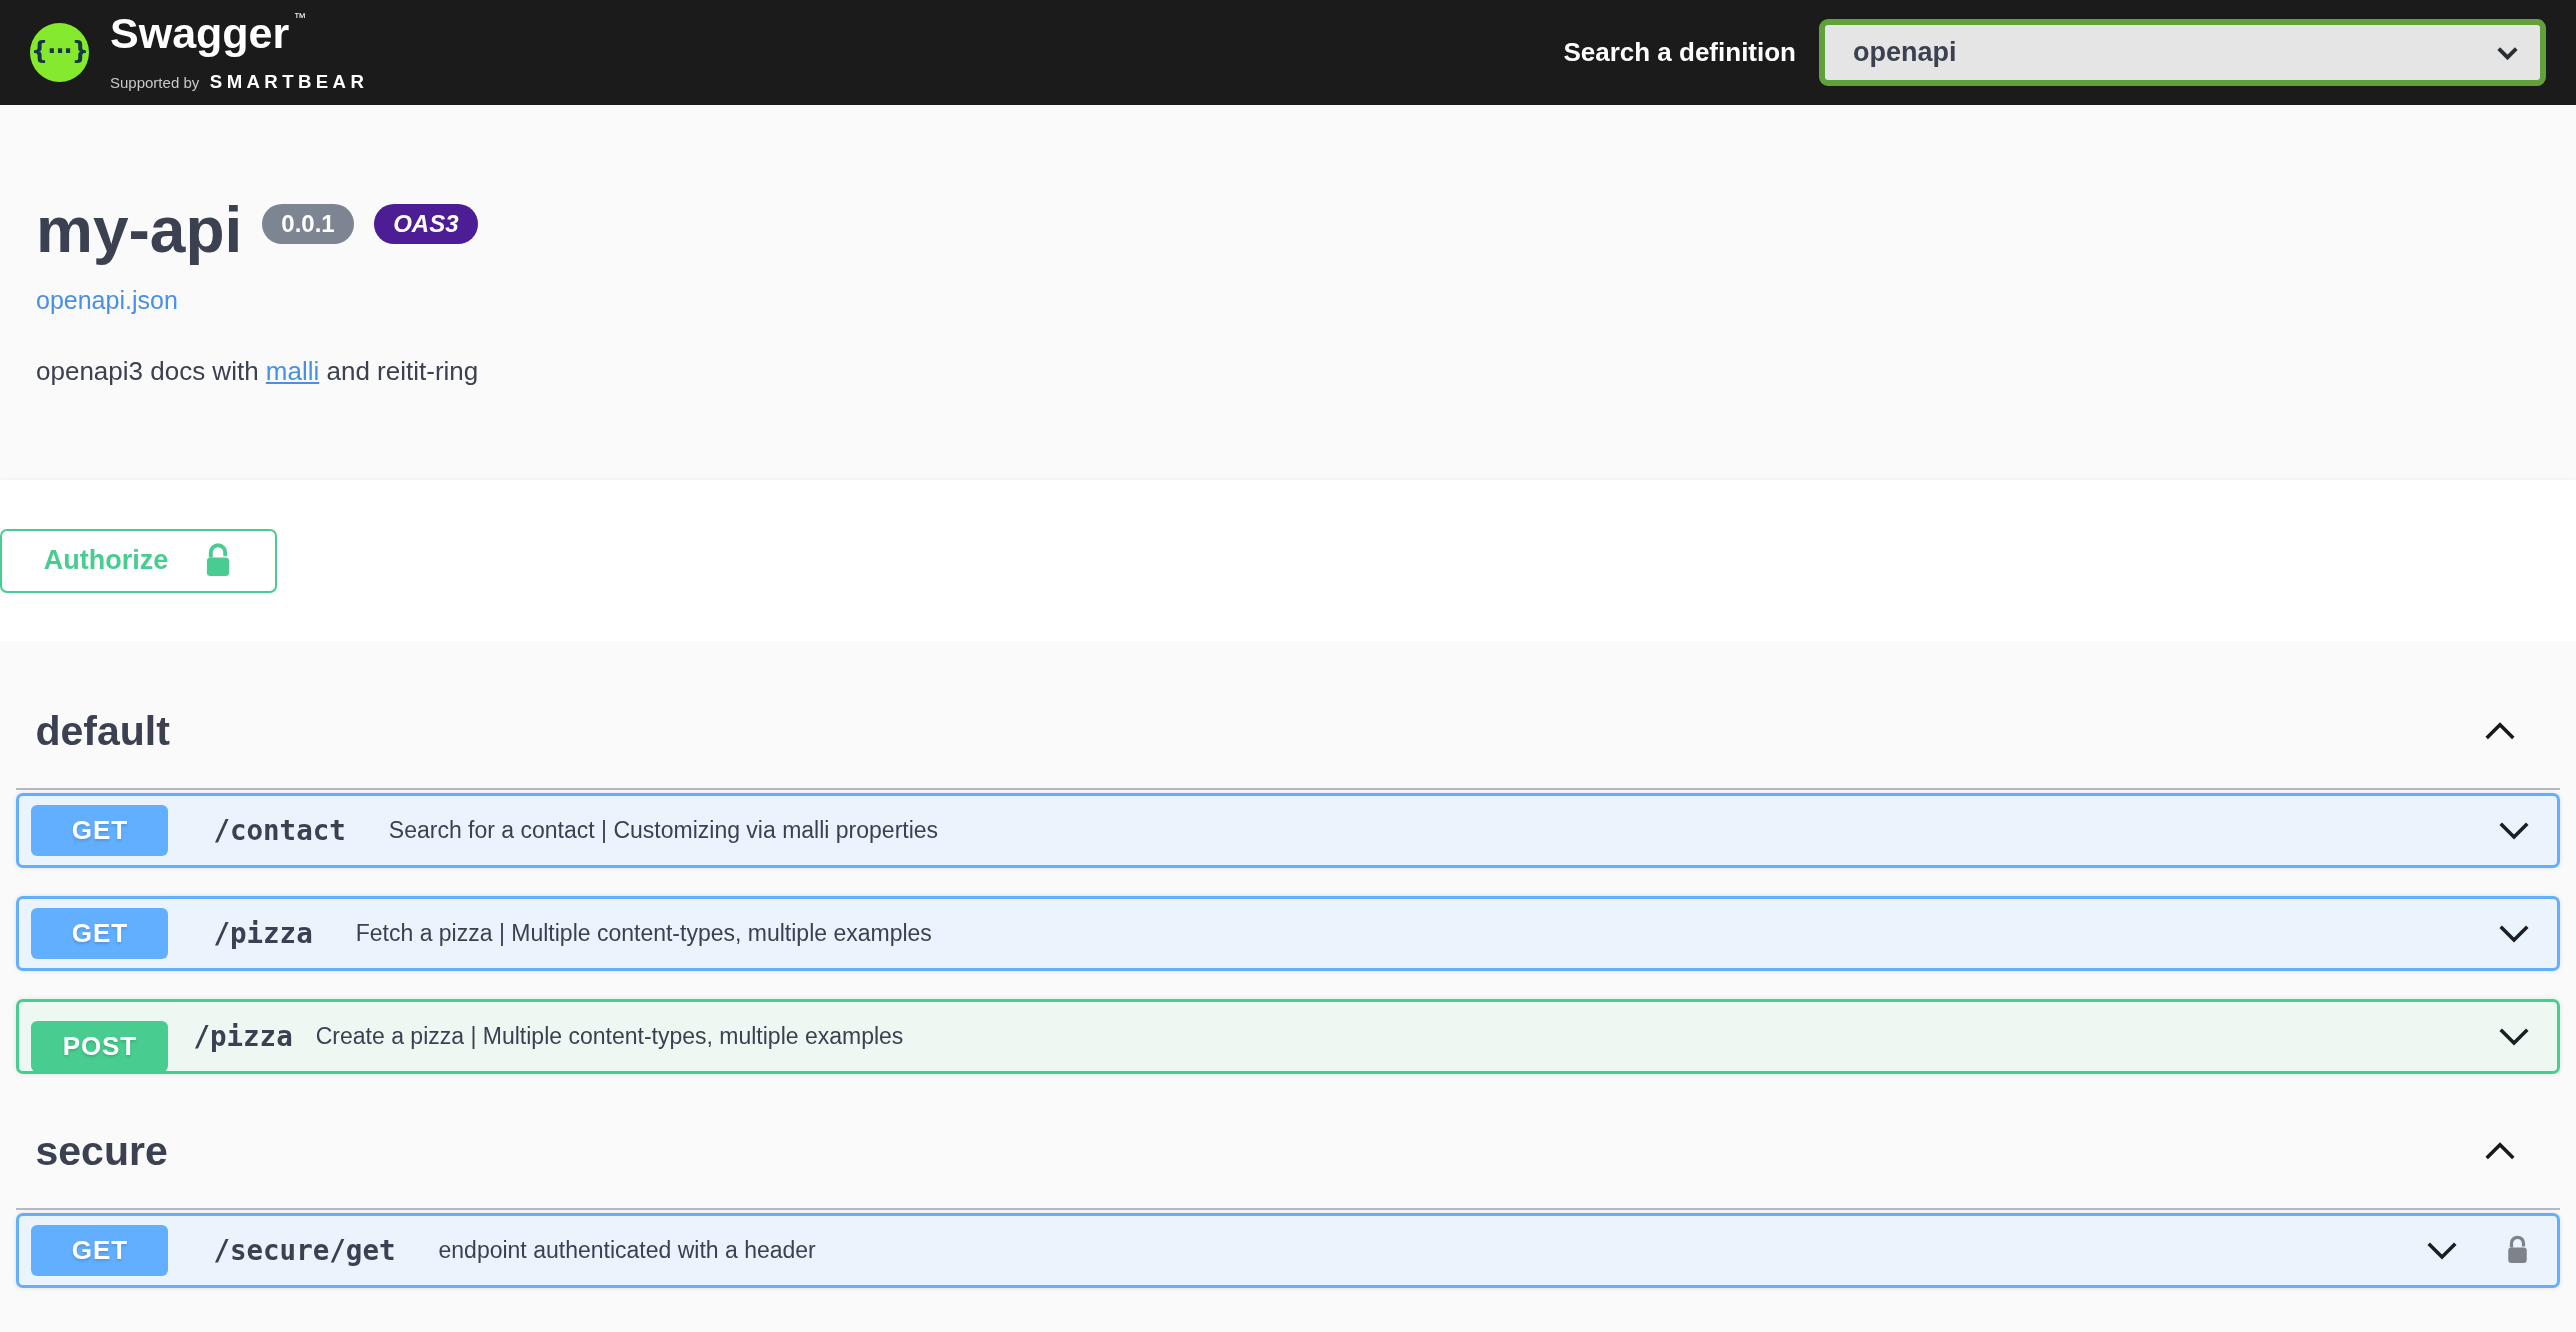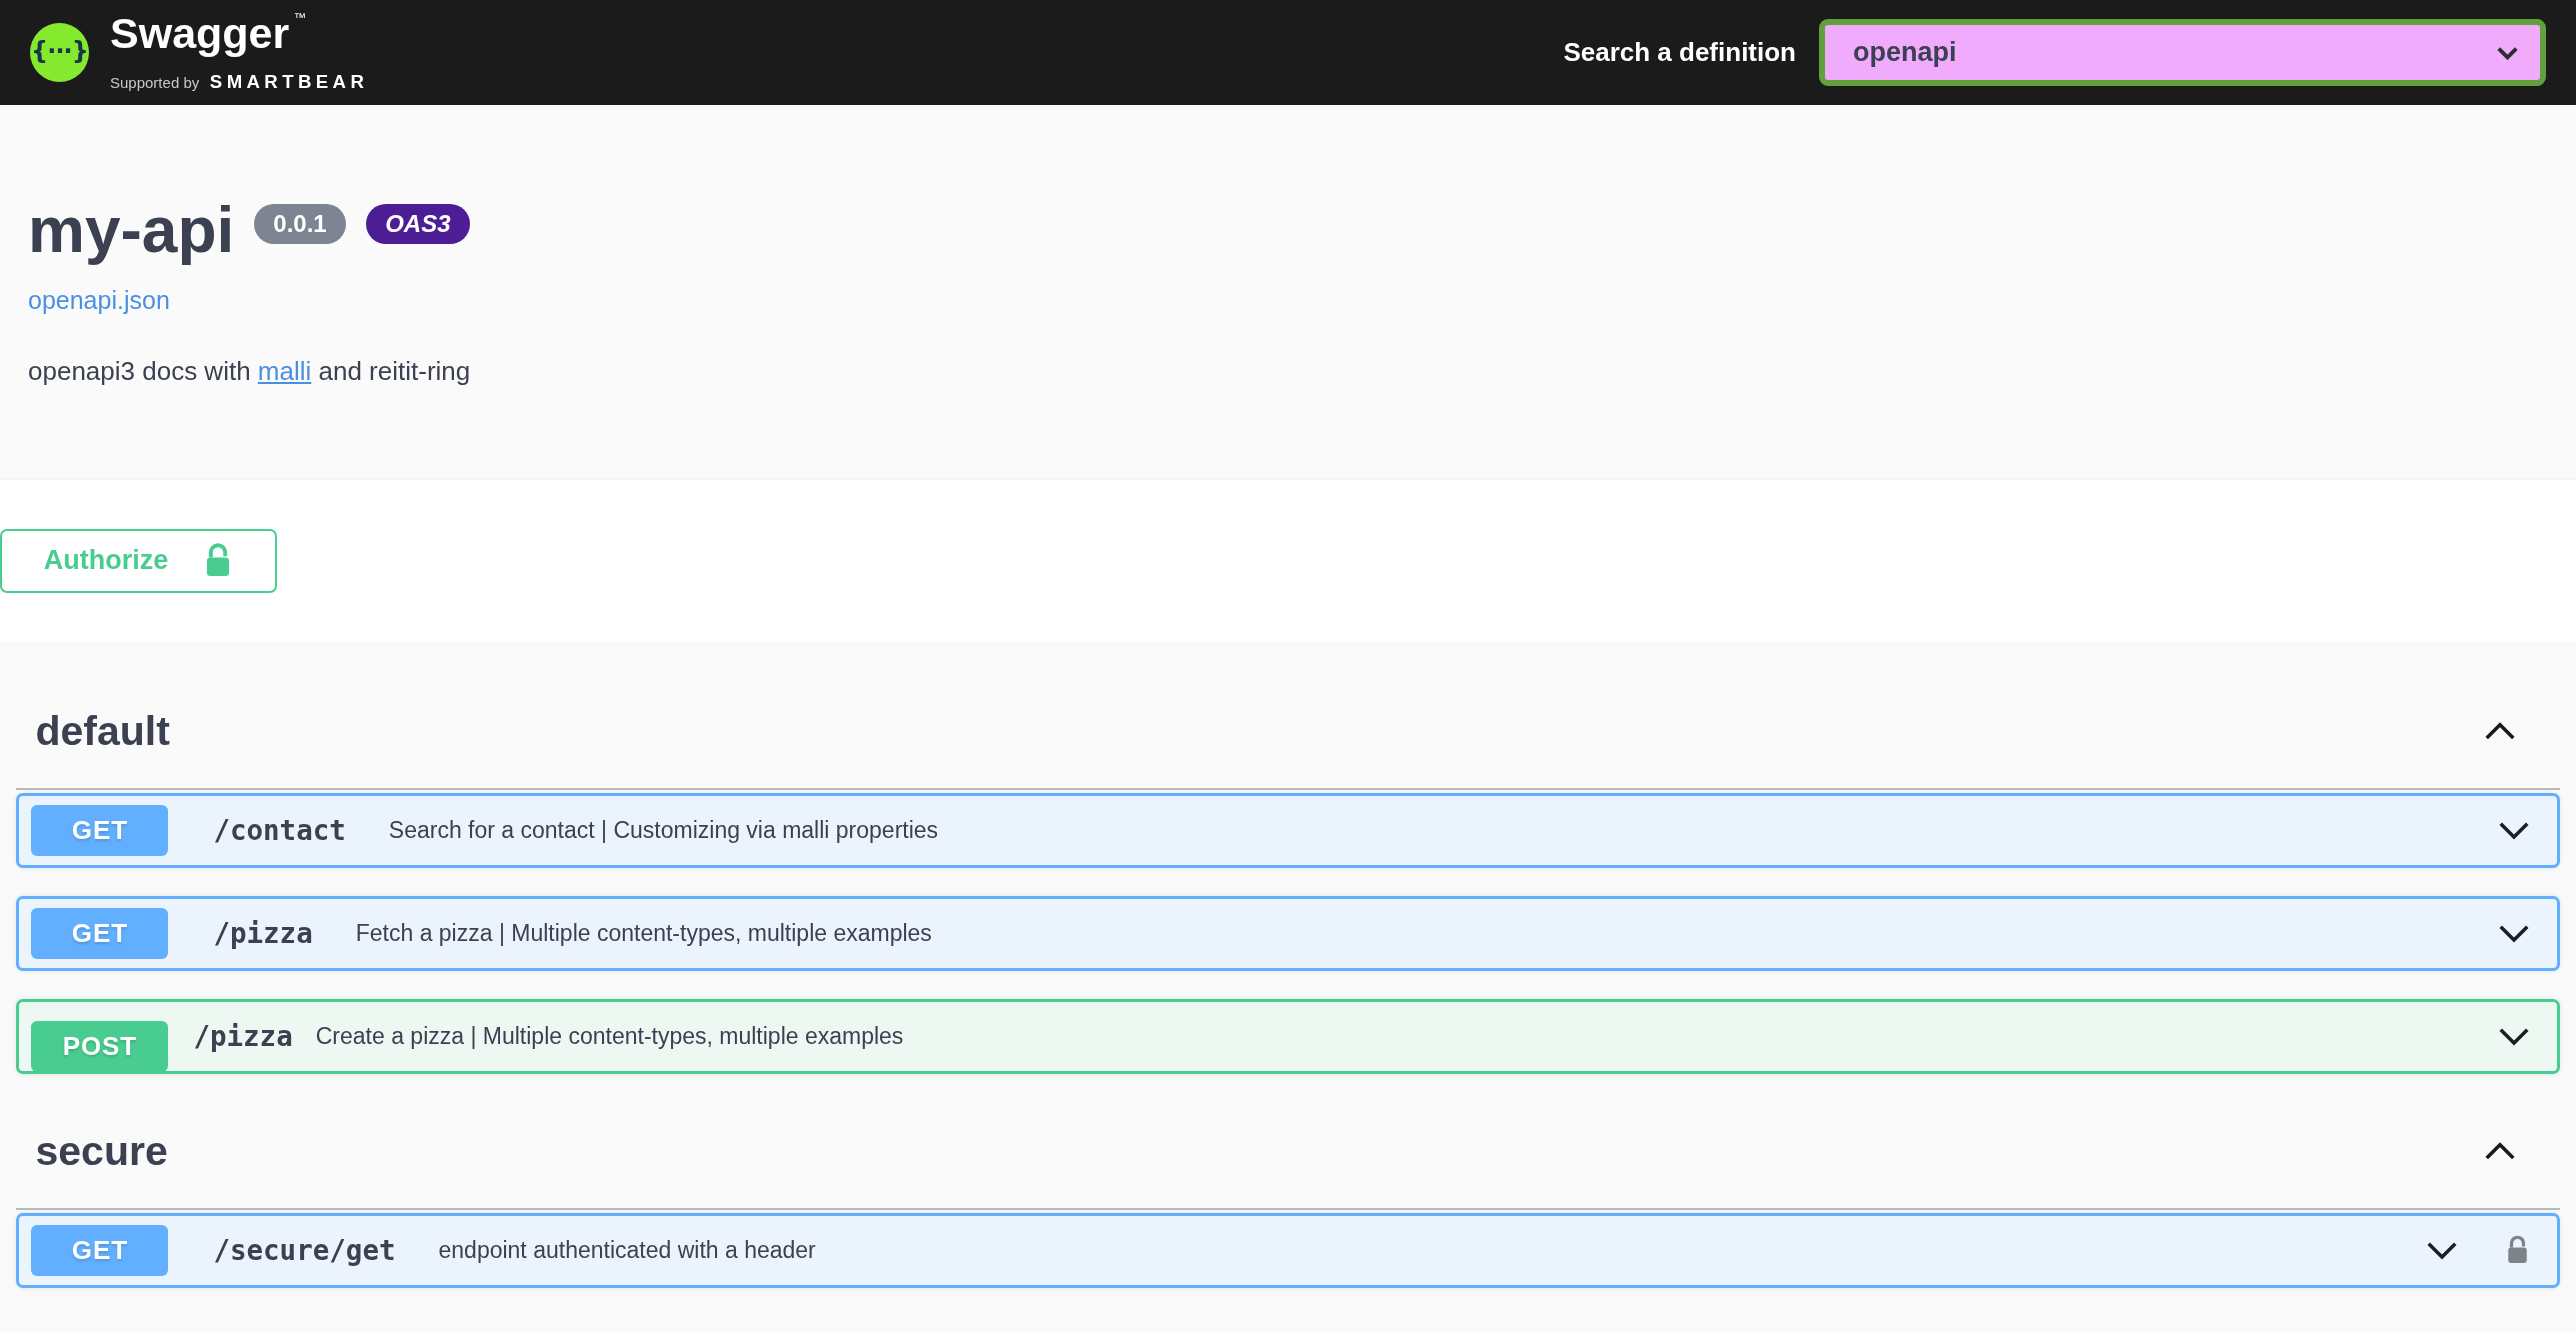--- a/index.html
+++ b/index.html
@@ -30,30 +30,30 @@
   .logo-text { display: flex; flex-direction: column; gap: 9px; }
   .brand-line { color:#fff; font-size: 43px; font-weight: 600; line-height: 1; letter-spacing: 0; }
   .brand-line .tm { font-size: 12.4px; vertical-align: top; margin-left: 4.4px; font-weight: 400; }
   .supported-line { margin-top: 7px; display: flex; align-items: baseline; gap: 10.6px; }
   .supported-by { color: #c8c8c8; font-size: 15px; }
   .smartbear { color: #ffffff; font-size: 18.6px; font-weight: 700; letter-spacing: 4.4px; }
   .topbar-spacer { flex: 1; }
   .definition-label { color: #fff; font-size: 26px; font-weight: 700; margin-right: 23px; white-space: nowrap; }
   .definition-select {
     width: 727px; height: 67px;
-    background: #f0abfc; border: 6.2px solid #62a03b; border-radius: 9px;
+    background: #e5e5e5; border: 6.2px solid #62a03b; border-radius: 9px;
     display: flex; align-items: center;
     padding: 0 21px 0 28px; cursor: pointer;
   }
   .select-value { flex: 1; font-size: 27px; font-weight: 700; color: #3b4151; }
 
   
   .info {
     height: 375px; background: #fafafa;
-    padding: 90px 30px 0 28px;
+    padding: 90px 30px 0 36px;
   }
   .api-title {
     margin: 0; display: flex; align-items: flex-start; gap: 19.5px;
     font-size: 64px; font-weight: 700; color: #3b4151; line-height: 1.1;
   }
   .pill {
     font-size: 24px; font-weight: 600; color: #fff;
     padding: 8px 19.5px; border-radius: 44px; margin-top: 9px;
     line-height: 1; white-space: nowrap;
   }

